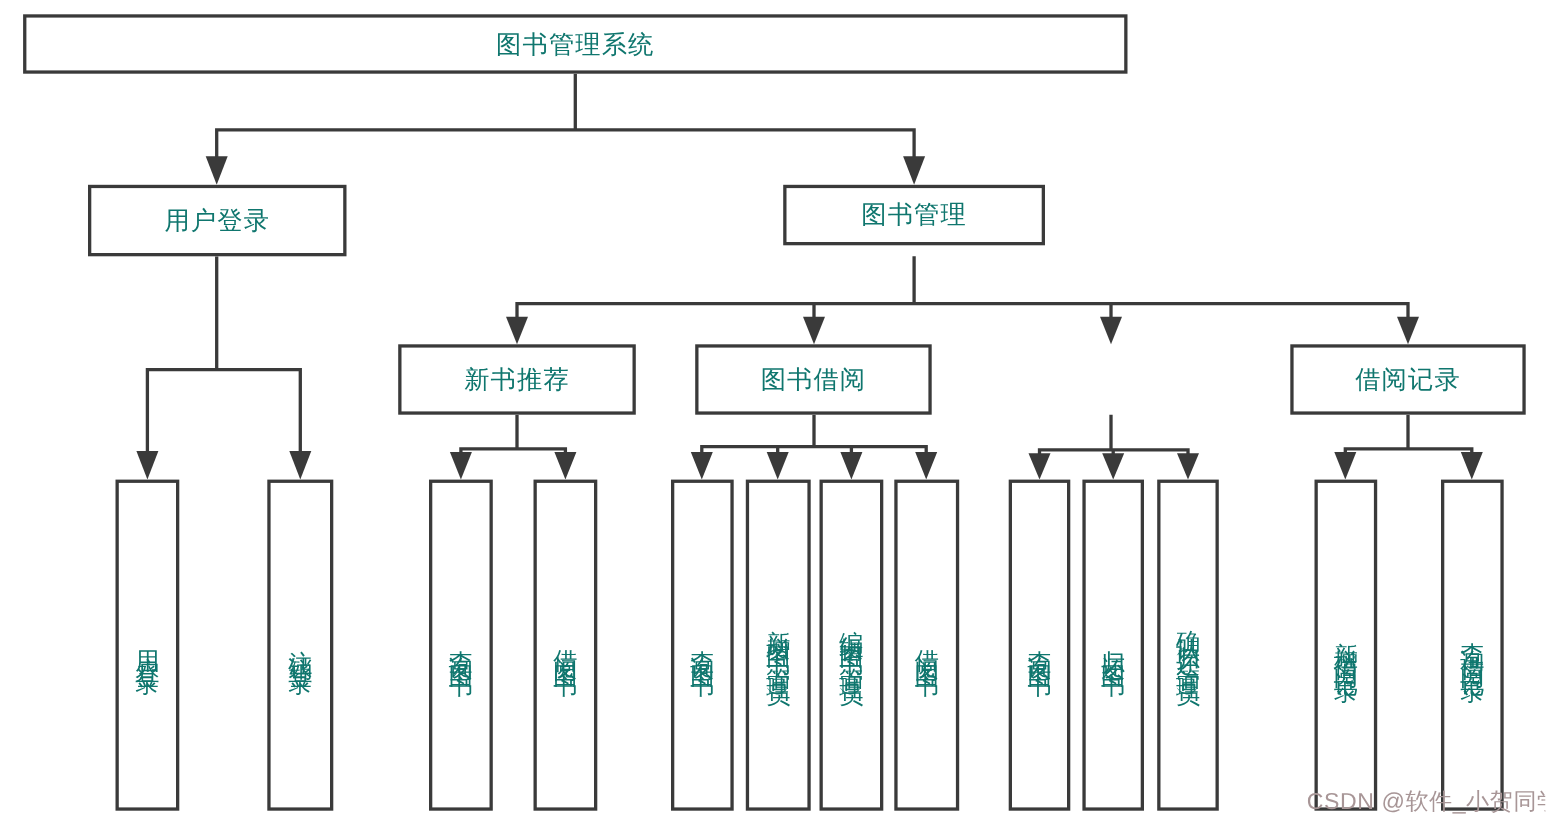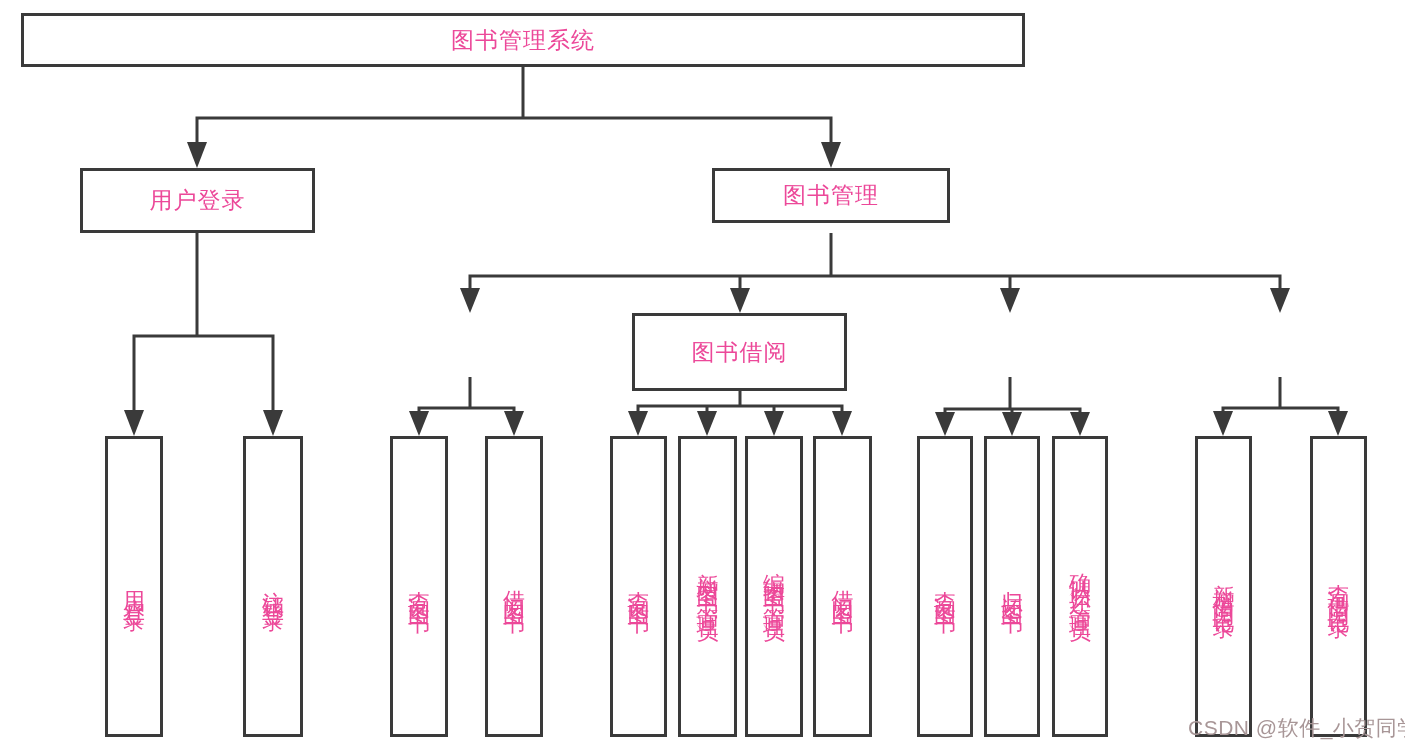--- a/index.html
+++ b/index.html
@@ -14,42 +14,42 @@
   .connectors {
     position: absolute;
     left: 0; top: 0;
     pointer-events: none;
   }
   .box {
     position: absolute;
     box-sizing: border-box;
     border: 3px solid #3a3a3a;
     background: #ffffff;
-    color: #ec4899;
+    color: #0f766e;
     display: flex;
     align-items: center;
     justify-content: center;
     text-align: center;
   }
   .h { font-size: 23px; letter-spacing: 1px; }
   .leaf {
     top: 436px;
     height: 301px;
     writing-mode: vertical-rl;
     text-orientation: mixed;
     font-size: 22px;
     letter-spacing: 7px;
     line-height: 1;
   }
   
   #root        { left: 21px;   top: 13px;  width: 1004px; height: 54px; }
   #n-login     { left: 80px;   top: 168px; width: 235px;  height: 65px; }
   #n-mgmt      { left: 712px;  top: 168px; width: 238px;  height: 55px; }
   #n-recommend { left: 362px;  top: 313px; width: 216px;  height: 64px; }
-  #n-borrow    { left: 632px;  top: 313px; width: 215px;  height: 78px; }
+  #n-borrow    { left: 632px;  top: 313px; width: 215px;  height: 64px; }
   #n-current   { left: 903px;  top: 313px; width: 214px;  height: 64px; }
   #n-records   { left: 1173px; top: 313px; width: 214px;  height: 64px; }
   
   #l0  { left: 105px;  width: 58px; }
   #l1  { left: 243px;  width: 60px; }
   #l2  { left: 390px;  width: 58px; }
   #l3  { left: 485px;  width: 58px; }
   #l4  { left: 610px;  width: 57px; }
   #l5  { left: 678px;  width: 59px; }
   #l6  { left: 745px;  width: 58px; }
@@ -106,21 +106,23 @@
       <polygon points="1213,411 1233,411 1223,436"></polygon>
       <polygon points="1328,411 1348,411 1338,436"></polygon>
     </g>
   </svg>
 
   <div id="root" class="box h">图书管理系统</div>
 
   <div id="n-login" class="box h">用户登录</div>
   <div id="n-mgmt" class="box h">图书管理</div>
 
+  <div id="n-recommend" class="box h">新书推荐</div>
   <div id="n-borrow" class="box h">图书借阅</div>
+  <div id="n-records" class="box h">借阅记录</div>
 
   <div id="l0" class="box leaf">用户登录</div>
   <div id="l1" class="box leaf">注销登录</div>
 
   <div id="l2" class="box leaf">查询图书</div>
   <div id="l3" class="box leaf">借阅图书</div>
 
   <div id="l4" class="box leaf">查询图书</div>
   <div id="l5" class="box leaf">新增图书（管理员）</div>
   <div id="l6" class="box leaf">编辑图书（管理员）</div>

